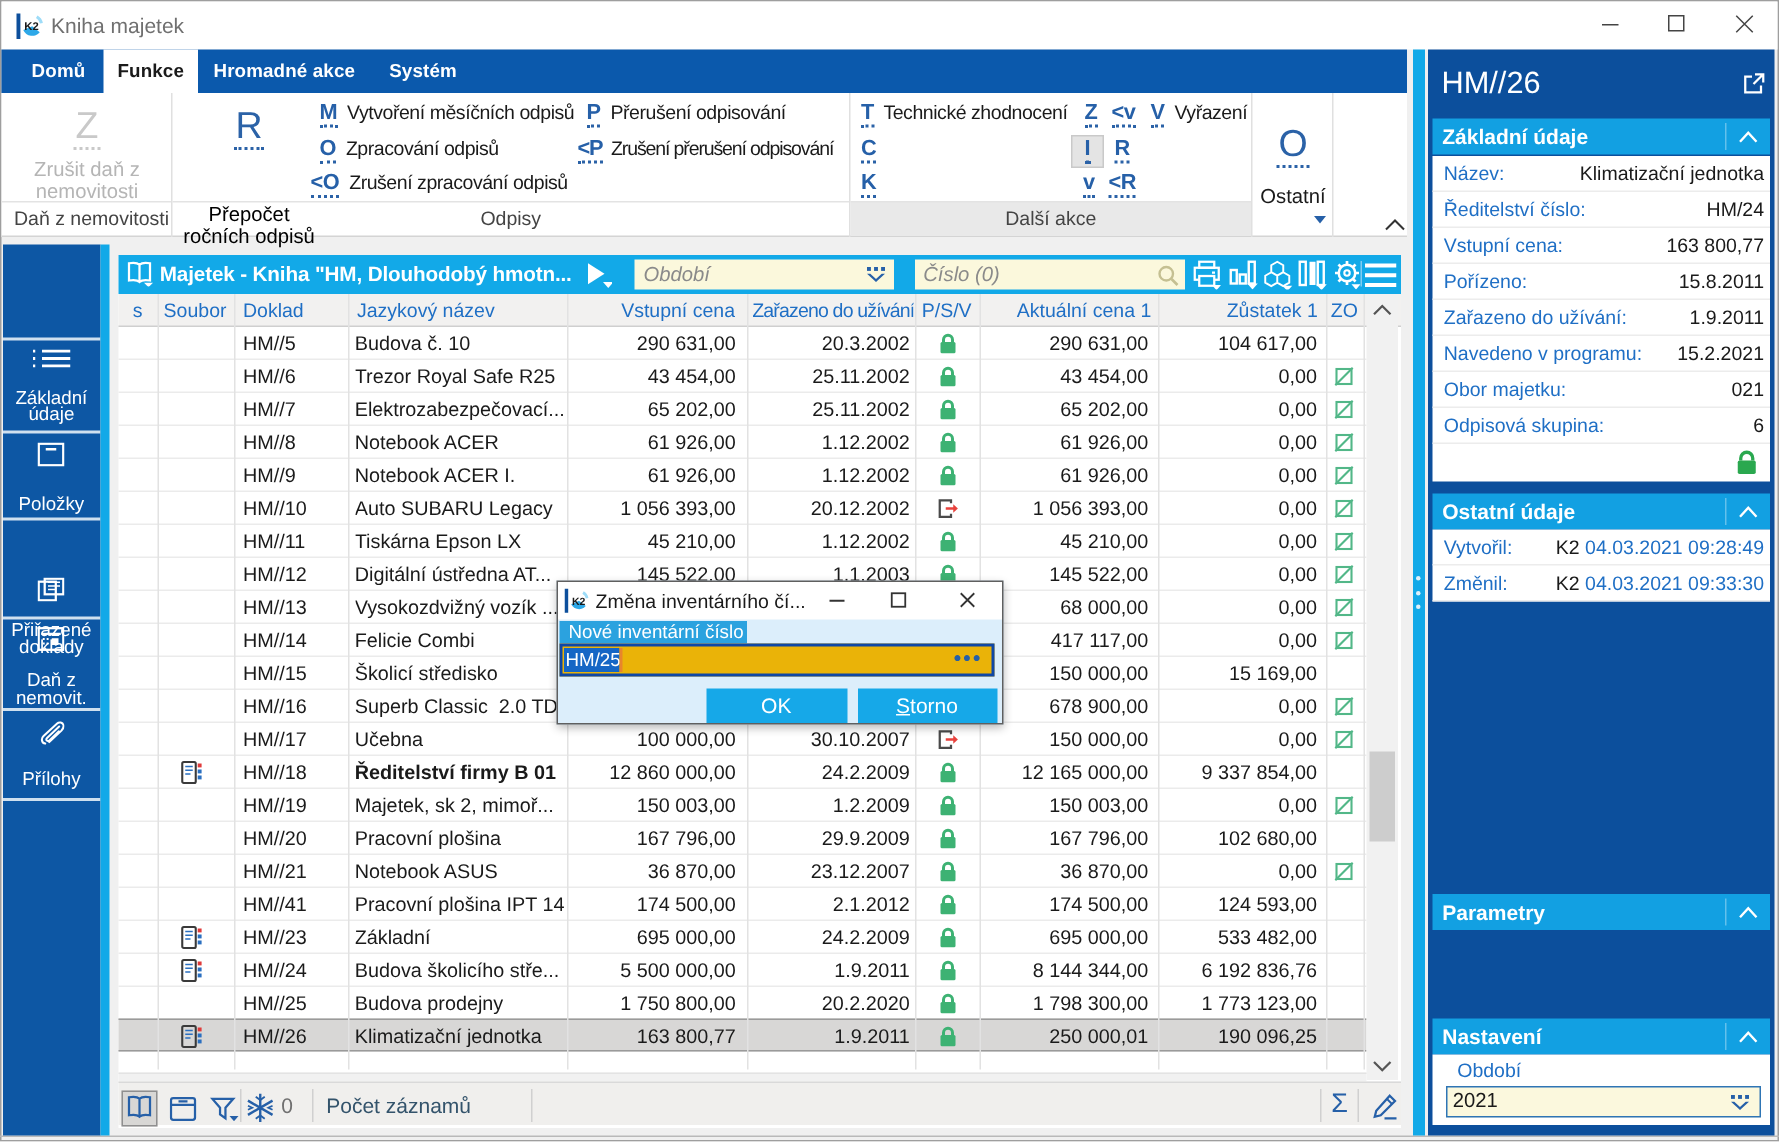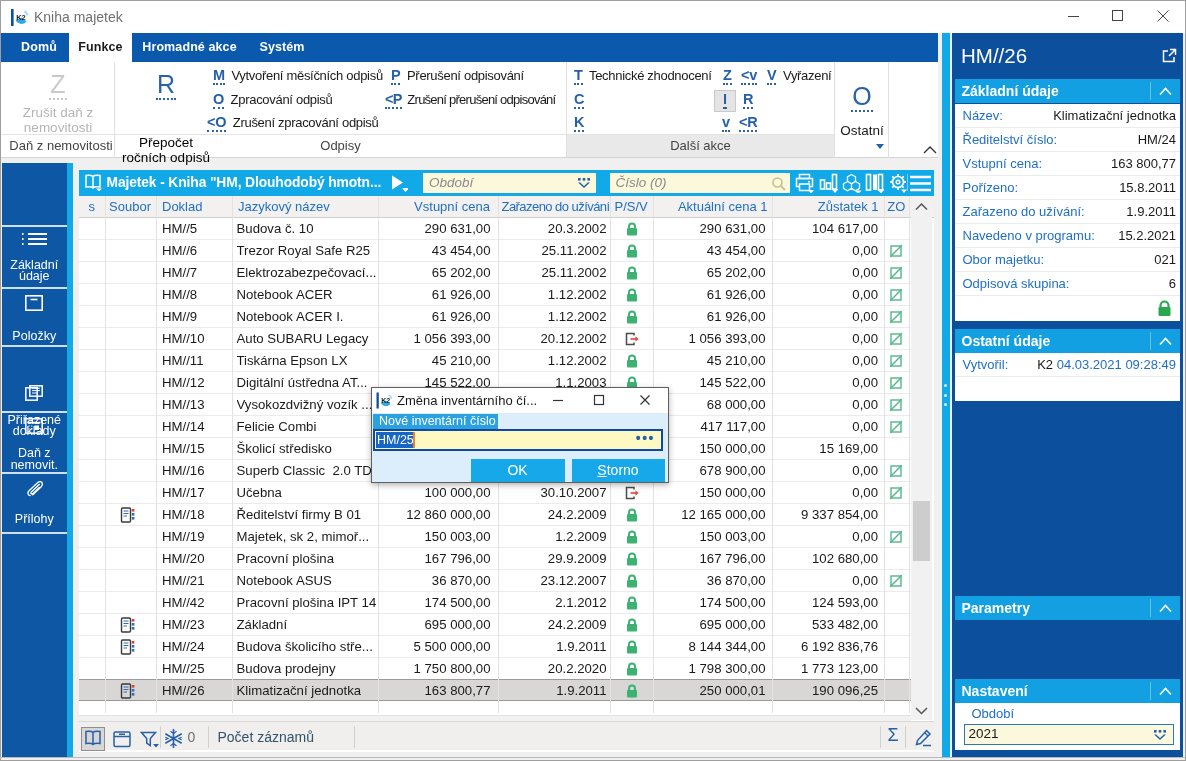--- a/index.html
+++ b/index.html
@@ -486,21 +486,21 @@
       </div>
 <div class="trow" style="top:286px;">
         <svg class="abs" style="left:40px;top:3px" width="16" height="16" viewBox="0 0 16 16">
           <rect x="2.5" y="1" width="9" height="14" rx="1" fill="none" stroke="#3a3a3a" stroke-width="1.4"></rect>
           <path d="M4.5 4 H9.5 M4.5 6.5 H9.5 M4.5 9 H8" stroke="#2a6fc0" stroke-width="1.1"></path>
           <rect x="12.8" y="2" width="2.6" height="2.6" fill="#e03b3b"></rect>
           <rect x="12.8" y="6" width="2.6" height="2.6" fill="#2a6fc0"></rect>
           <rect x="12.8" y="10" width="2.6" height="2.6" fill="#2a6fc0"></rect>
         </svg>
         <div class="td" style="left:83.5px;width:68px;">HM//18</div>
-        <div class="td" style="left:158px;width:139px;">Ředitelství firmy B 01</div>
+        <div class="td" style="left:158px;width:139px;font-weight:bold;">Ředitelství firmy B 01</div>
         <div class="td num" style="left:301px;width:111px;">12 860 000,00</div>
         <div class="td num" style="left:421px;width:107px;">24.2.2009</div>
         <svg class="abs" style="left:547.5px;top:4px" width="12" height="14" viewBox="0 0 12 14">
           <path d="M3 6 V4.5 A3 3 0 0 1 9 4.5 V6" fill="none" stroke="#3db273" stroke-width="2"></path>
           <rect x="1" y="6" width="10" height="7.5" rx="1" fill="#3db273"></rect>
         </svg>
         <div class="td num" style="left:576px;width:111px;">12 165 000,00</div>
         <div class="td num" style="left:694.5px;width:105px;">9 337 854,00</div>
       </div>
 <div class="trow" style="top:308px;">
@@ -541,21 +541,21 @@
           <rect x="1" y="6" width="10" height="7.5" rx="1" fill="#3db273"></rect>
         </svg>
         <div class="td num" style="left:576px;width:111px;">36 870,00</div>
         <div class="td num" style="left:694.5px;width:105px;">0,00</div>
         <svg class="abs" style="left:810px;top:4px" width="14" height="14" viewBox="0 0 14 14">
           <rect x="2" y="2" width="10" height="10" fill="none" stroke="#52b788" stroke-width="1.4"></rect>
           <path d="M1.2 12.8 L12.8 1.2" stroke="#52b788" stroke-width="1.4"></path>
         </svg>
       </div>
 <div class="trow" style="top:374px;">
-        <div class="td" style="left:83.5px;width:68px;">HM//42</div>
+        <div class="td" style="left:83.5px;width:68px;">HM//41</div>
         <div class="td" style="left:158px;width:139px;">Pracovní plošina IPT 14</div>
         <div class="td num" style="left:301px;width:111px;">174 500,00</div>
         <div class="td num" style="left:421px;width:107px;">2.1.2012</div>
         <svg class="abs" style="left:547.5px;top:4px" width="12" height="14" viewBox="0 0 12 14">
           <path d="M3 6 V4.5 A3 3 0 0 1 9 4.5 V6" fill="none" stroke="#3db273" stroke-width="2"></path>
           <rect x="1" y="6" width="10" height="7.5" rx="1" fill="#3db273"></rect>
         </svg>
         <div class="td num" style="left:576px;width:111px;">174 500,00</div>
         <div class="td num" style="left:694.5px;width:105px;">124 593,00</div>
       </div>
@@ -737,20 +737,24 @@
         </svg>
       </div>
     </div>
   <div class="sechead" style="top:296px;">Ostatní údaje<svg class="abs" style="right:7px;top:7px" width="15" height="11">
         <path d="M2 8.5 L7.5 2.5 L13 8.5" fill="none" stroke="#fff" stroke-width="1.6"></path>
       </svg><div class="abs" style="right:29px;top:3px;width:1px;height:18px;background:rgba(255,255,255,0.35);"></div></div>
   <div class="secbody" style="top:320px;height:48px;">
       <div class="prow" style="top:0px;">
         <span class="lab">Vytvořil:</span>
         <span class="val"><span style="color:#1a1a1a;">K2</span> <span style="color:#1f6fc5;">04.03.2021 09:28:49</span></span>
+      </div>
+      <div class="prow" style="top:24px;">
+        <span class="lab">Změnil:</span>
+        <span class="val"><span style="color:#1a1a1a;">K2</span> <span style="color:#1f6fc5;">04.03.2021 09:33:30</span></span>
       </div>
     </div>
   <div class="sechead" style="top:563px;">Parametry<svg class="abs" style="right:7px;top:7px" width="15" height="11">
         <path d="M2 8.5 L7.5 2.5 L13 8.5" fill="none" stroke="#fff" stroke-width="1.6"></path>
       </svg><div class="abs" style="right:29px;top:3px;width:1px;height:18px;background:rgba(255,255,255,0.35);"></div></div>
   <div class="sechead" style="top:646px;">Nastavení<svg class="abs" style="right:7px;top:7px" width="15" height="11">
         <path d="M2 8.5 L7.5 2.5 L13 8.5" fill="none" stroke="#fff" stroke-width="1.6"></path>
       </svg><div class="abs" style="right:29px;top:3px;width:1px;height:18px;background:rgba(255,255,255,0.35);"></div></div>
   <div class="secbody" style="top:670px;height:47px;">
     <div class="abs" style="left:17px;top:3px;color:#1f6fc5;font-size:13px;">Období</div>
@@ -778,20 +782,20 @@
         <line x1="5" y1="12.5" x2="15" y2="12.5" stroke="#333" stroke-width="1.2"></line>
       </svg>
     <svg class="abs" style="left:217px;top:0" width="20" height="25">
         <rect x="5.5" y="7.5" width="9" height="9" fill="none" stroke="#333" stroke-width="1.2"></rect>
       </svg>
     <svg class="abs" style="left:263px;top:0" width="20" height="25">
         <path d="M5.5 7.5 L14.5 16.5 M14.5 7.5 L5.5 16.5" stroke="#333" stroke-width="1.2"></path>
       </svg>
   </div>
   <div class="abs" style="left:1px;top:26px;width:125px;height:15px;background:#2ba2df;color:#fff;font-size:12.5px;line-height:15px;padding-left:6px;">Nové inventární číslo</div>
-  <div class="abs" style="left:1px;top:41px;width:290px;height:22px;background:#fef9c3;border:2px solid #0f47a5;text-decoration:underline;">
+  <div class="abs" style="left:1px;top:41px;width:290px;height:22px;background:#eab308;border:2px solid #0f47a5;text-decoration:underline;">
     <div class="abs" style="left:1px;top:1px;width:37px;height:16px;background:#1566c5;color:#fff;font-size:12.5px;line-height:16px;padding-left:1px;">HM/25</div>
     <div class="abs" style="left:38px;top:1px;width:2px;height:16px;background:#e8852c;"></div>
     <div class="abs" style="right:6px;top:-1px;color:#2660a8;font-size:14px;font-weight:bold;letter-spacing:1.5px;">•••</div>
   </div>
   <div class="abs" style="left:98.5px;top:70.5px;width:94px;height:23.5px;background:#16a8e8;color:#fff;font-size:14px;text-align:center;line-height:23px;">OK</div>
   <div class="abs" style="left:199.5px;top:70.5px;width:93px;height:23.5px;background:#16a8e8;color:#fff;font-size:14px;text-align:center;line-height:23px;"><span style="text-decoration:underline;">S</span>torno</div>
 </div>
 
 </body></html>

